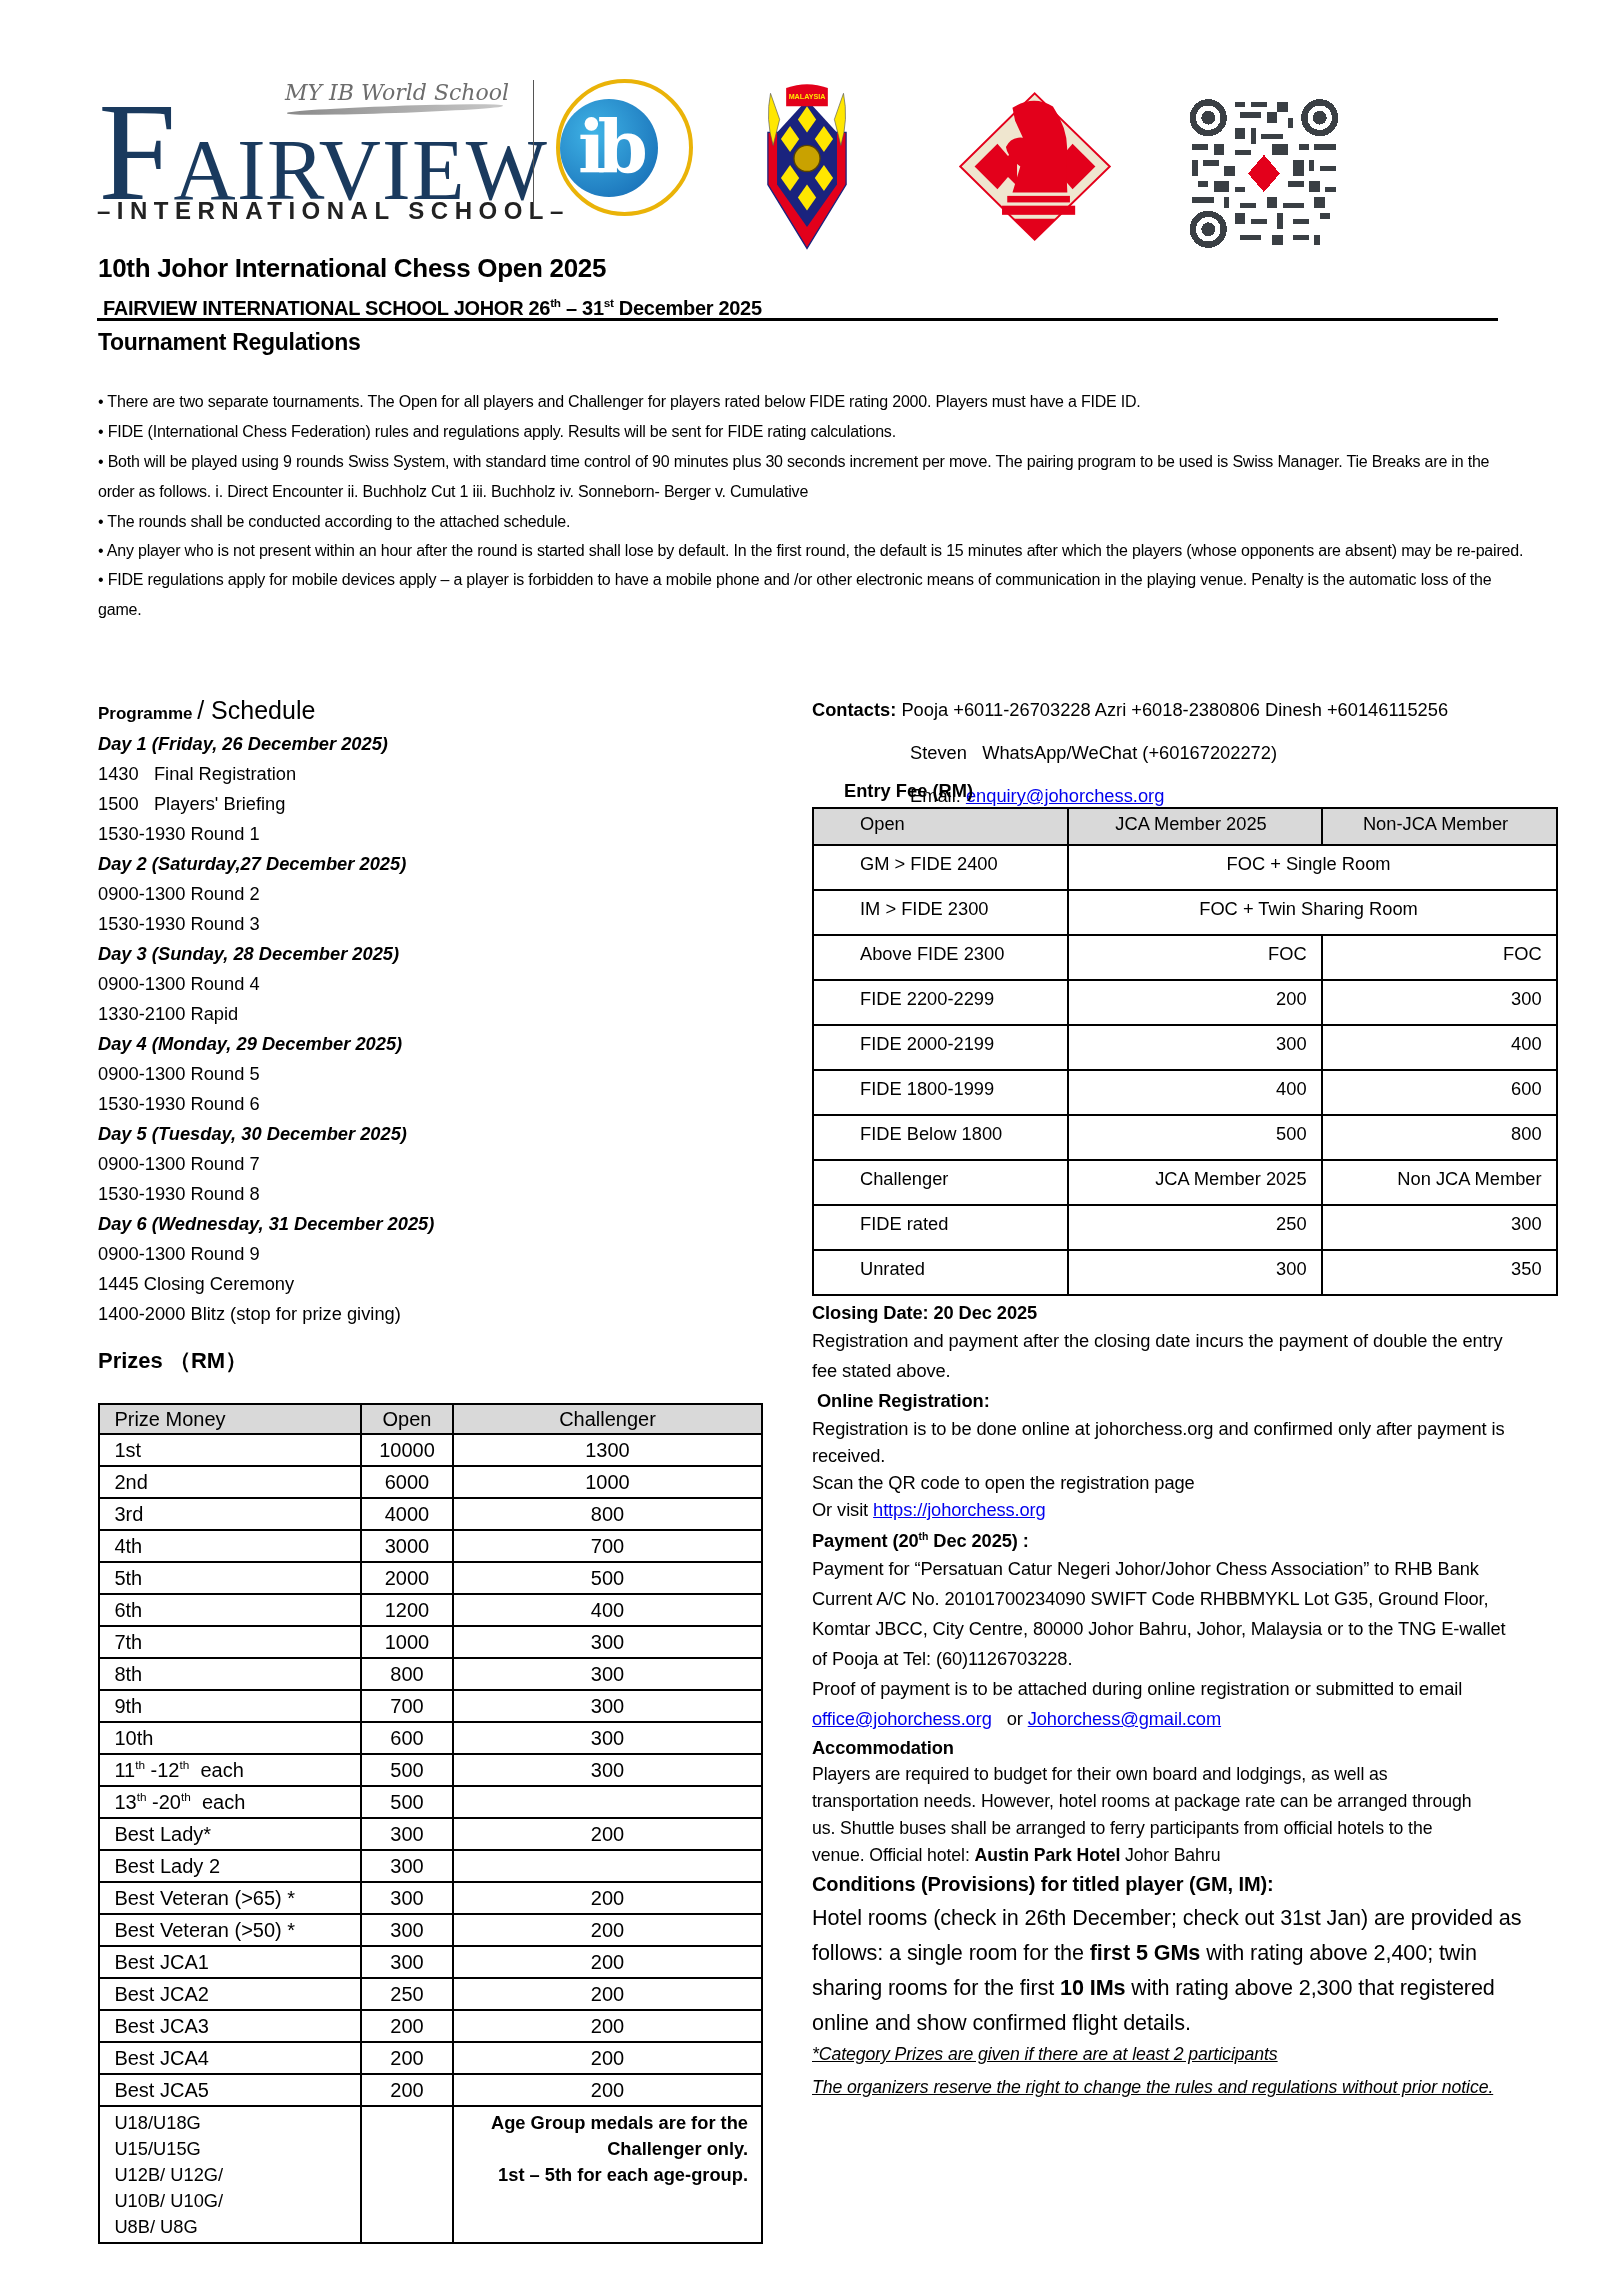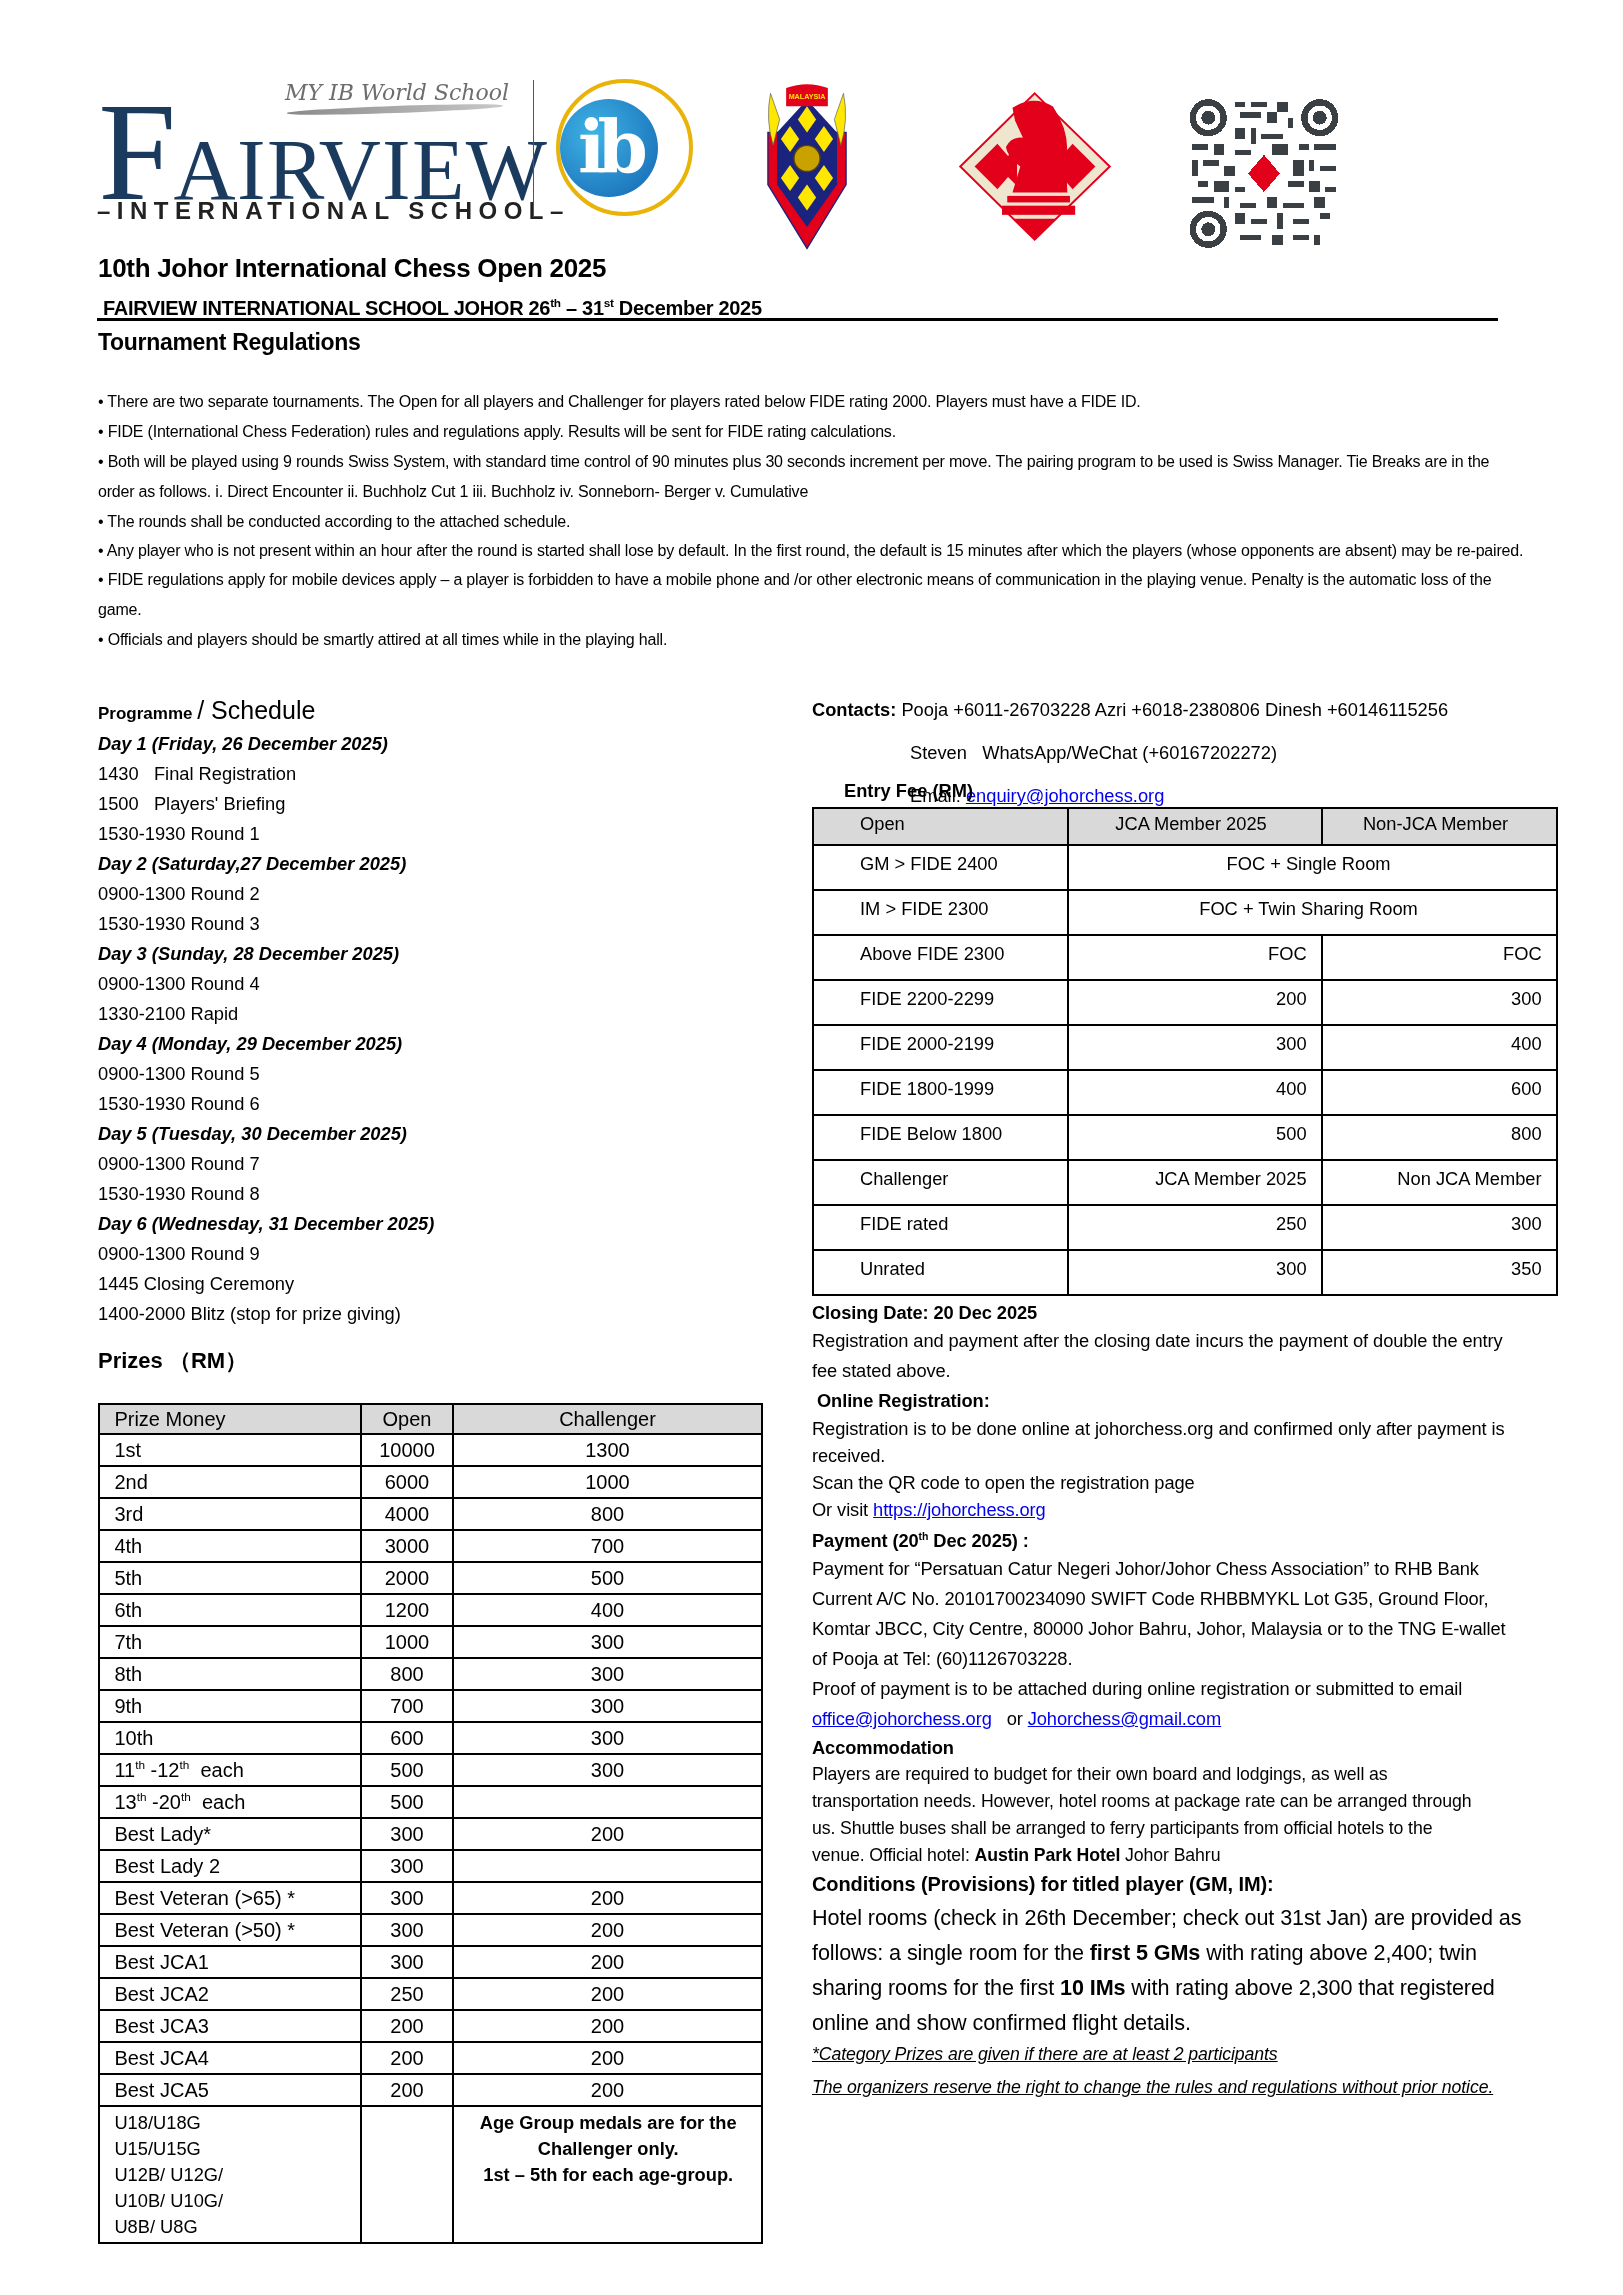--- a/index.html
+++ b/index.html
@@ -44,21 +44,21 @@
 
   
   .prize-table { left: 98px; top: 1403px; width: 665px; border-collapse: collapse; font-size: 20px; }
   .prize-table td, .prize-table th { border: 2px solid #000; height: 32px; padding: 0 14.4px; font-weight: normal; }
   .prize-table th { background: #d9d9d9; height: 30px; }
   .prize-table th.c1, .prize-table td.c1 { text-align: left; width: 262px; }
   .prize-table .c2 { text-align: center; width: 92px; }
   .prize-table .c3 { text-align: center; }
   .prize-table sup { font-size: 11.8px; }
   .prize-table td.agegroups { font-size: 18.3px; line-height: 26px; vertical-align: top; padding-top: 2.6px; height: 137px; }
-  .prize-table td.agenote { font-size: 18.3px; font-weight: bold; line-height: 26px; vertical-align: top; text-align: center; padding: 2.6px 13px 0 14.4px; }
+  .prize-table td.agenote { font-size: 18.3px; font-weight: bold; line-height: 26px; vertical-align: top; text-align: right; padding: 2.6px 13px 0 14.4px; }
 
   
   .contacts { left: 812px; top: 695px; width: 752px; font-size: 18.3px; line-height: 29px; }
   .contacts .lbl { font-weight: bold; }
   .contacts .indent { padding-left: 98px; margin-top: 14px; }
   a.link { color: #0000ee; text-decoration: underline; }
 
   .fee-h { left: 844px; top: 780px; font-size: 18.3px; font-weight: bold; }
   .fee-table { left: 812px; top: 807px; width: 746px; border-collapse: collapse; font-size: 18.3px; }
   .fee-table td { border: 2px solid #000; height: 45px; vertical-align: top; padding: 6.5px 14.4px 0 46px; }
@@ -184,21 +184,20 @@
 <div class="abs hrule"></div>
 <div class="abs section-h">Tournament Regulations</div>
 
 <div class="abs regs">
   <p>• There are two separate tournaments. The Open for all players and Challenger for players rated below FIDE rating 2000.  Players must have a FIDE ID.</p>
   <p>• FIDE (International Chess Federation) rules and regulations apply. Results will be sent for FIDE rating calculations.</p>
   <p style="width:1400px">• Both will be played using 9 rounds Swiss System, with standard time control of 90 minutes plus 30 seconds increment per move. The pairing program to be used is Swiss Manager.  Tie Breaks are in the order as follows. i. Direct Encounter ii. Buchholz Cut 1 iii.  Buchholz iv. Sonneborn- Berger v. Cumulative</p>
   <p>• The rounds shall be conducted according to the attached schedule.</p>
   <p style="width:1426px;line-height:27.5px">• Any player who is not present within an hour after the round is started shall lose by default. In the first round, the default is 15 minutes after which the players (whose opponents are absent) may be re-paired.</p>
   <p style="width:1433px">• FIDE regulations apply for mobile devices apply – a player is forbidden to have a mobile phone and /or other electronic means of communication in the playing venue. Penalty is the automatic loss of the game.</p>
-  <p>• Officials and players should be smartly attired at all times while in the playing hall.</p>
 </div>
 
 <div class="abs sched">
   <div class="head"><span>Programme </span><big>/ Schedule</big></div>
   <div class="day">Day 1 (Friday, 26 December 2025)</div>
   <div style="white-space:pre">1430   Final Registration</div>
   <div style="white-space:pre">1500   Players' Briefing</div>
   <div>1530-1930 Round 1</div>
   <div class="day">Day 2 (Saturday,27 December 2025)</div>
   <div>0900-1300 Round 2</div>

